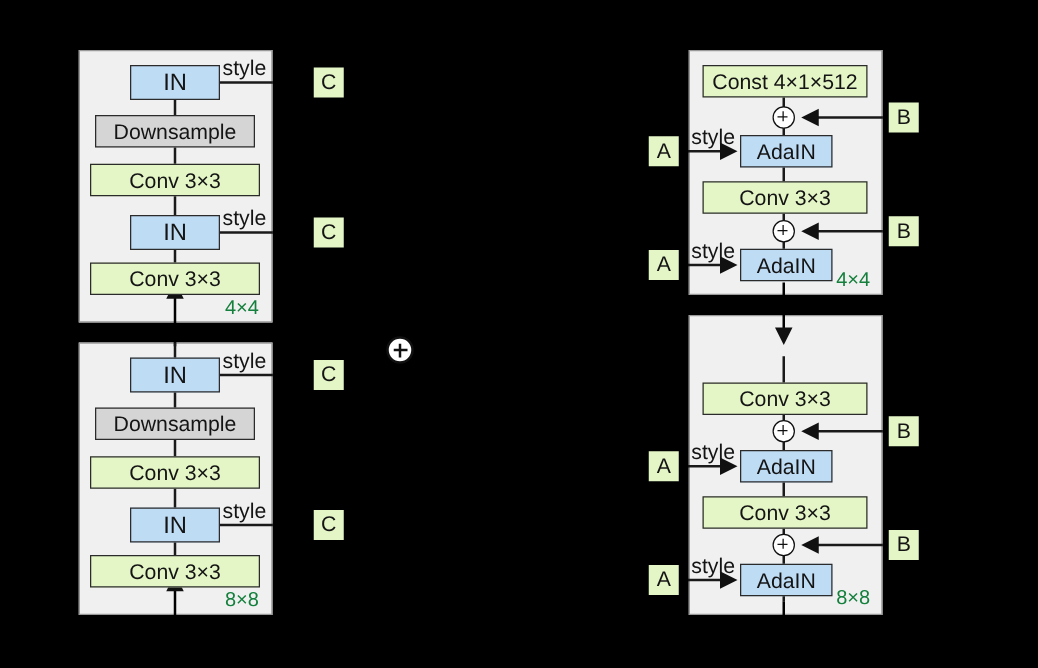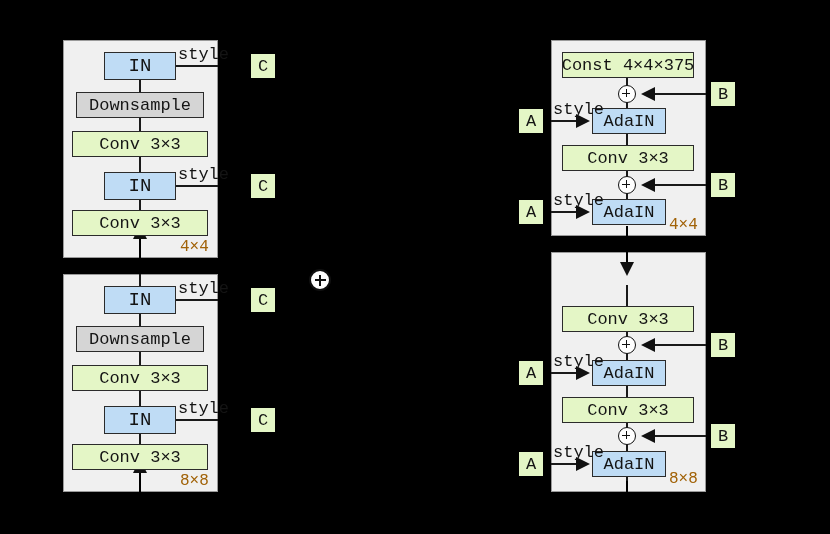--- a/index.html
+++ b/index.html
@@ -5,21 +5,21 @@
   html, body {
     margin: 0;
     padding: 0;
     background: #000000;
   }
   #canvas {
     position: relative;
     width: 830px;
     height: 534px;
     background: #000000;
-    font-family: Liberation Mono, monospace;
+    font-family: Liberation Sans, sans-serif;
     overflow: hidden;
   }
 
   
   .panel {
     position: absolute;
     background: #f0f0f0;
     border: 1px solid #9a9a9a;
     box-sizing: border-box;
   }
@@ -126,21 +126,21 @@
   
   .label {
     position: absolute;
     color: #141414;
     white-space: nowrap;
     line-height: 1;
     z-index: 7;
   }
   .res {
     position: absolute;
-    color: #a16207;
+    color: #15803d;
     white-space: nowrap;
     z-index: 7;
   }
 </style>
 </head>
 <body>
 
 <div id="canvas">
 
   <div class="panel" style="left:63px; top:40px; width:155px; height:218px;"></div>
@@ -201,21 +201,21 @@
   <div class="res" style="left:180px; top:472px; font-size:16px;">8×8</div>
 
   <div class="oplus big" style="left:309px; top:269px;"></div>
 
   <div class="panel" style="left:551px; top:40px; width:155px; height:196px;"></div>
 
   <div class="vline onpanel" style="left:626px; top:68px; height:152px;"></div>
   <div class="vline" style="left:626px; top:226px; height:40px;"></div>
   <div class="arrow down" style="left:620px; top:262px;"></div>
 
-  <div class="node green" style="left:562px; top:52px; width:132px; height:26px; font-size:17px;">Const 4×4×375</div>
+  <div class="node green" style="left:562px; top:52px; width:132px; height:26px; font-size:17px;">Const 4×1×512</div>
 
   <div class="oplus" style="left:618px; top:85px;"></div>
   <div class="hline onpanel" style="left:645px; top:93px; width:61px;"></div>
   <div class="hline" style="left:706px; top:93px; width:6px;"></div>
   <div class="arrow left" style="left:641px; top:87px;"></div>
   <div class="token" style="left:711px; top:82px; width:24px; height:24px; font-size:17px;">B</div>
 
   <div class="node blue" style="left:592px; top:108px; width:74px; height:26px; font-size:17px;">AdaIN</div>
   <div class="hline onpanel" style="left:551px; top:120px; width:27px;"></div>
   <div class="hline" style="left:544px; top:120px; width:7px;"></div>

